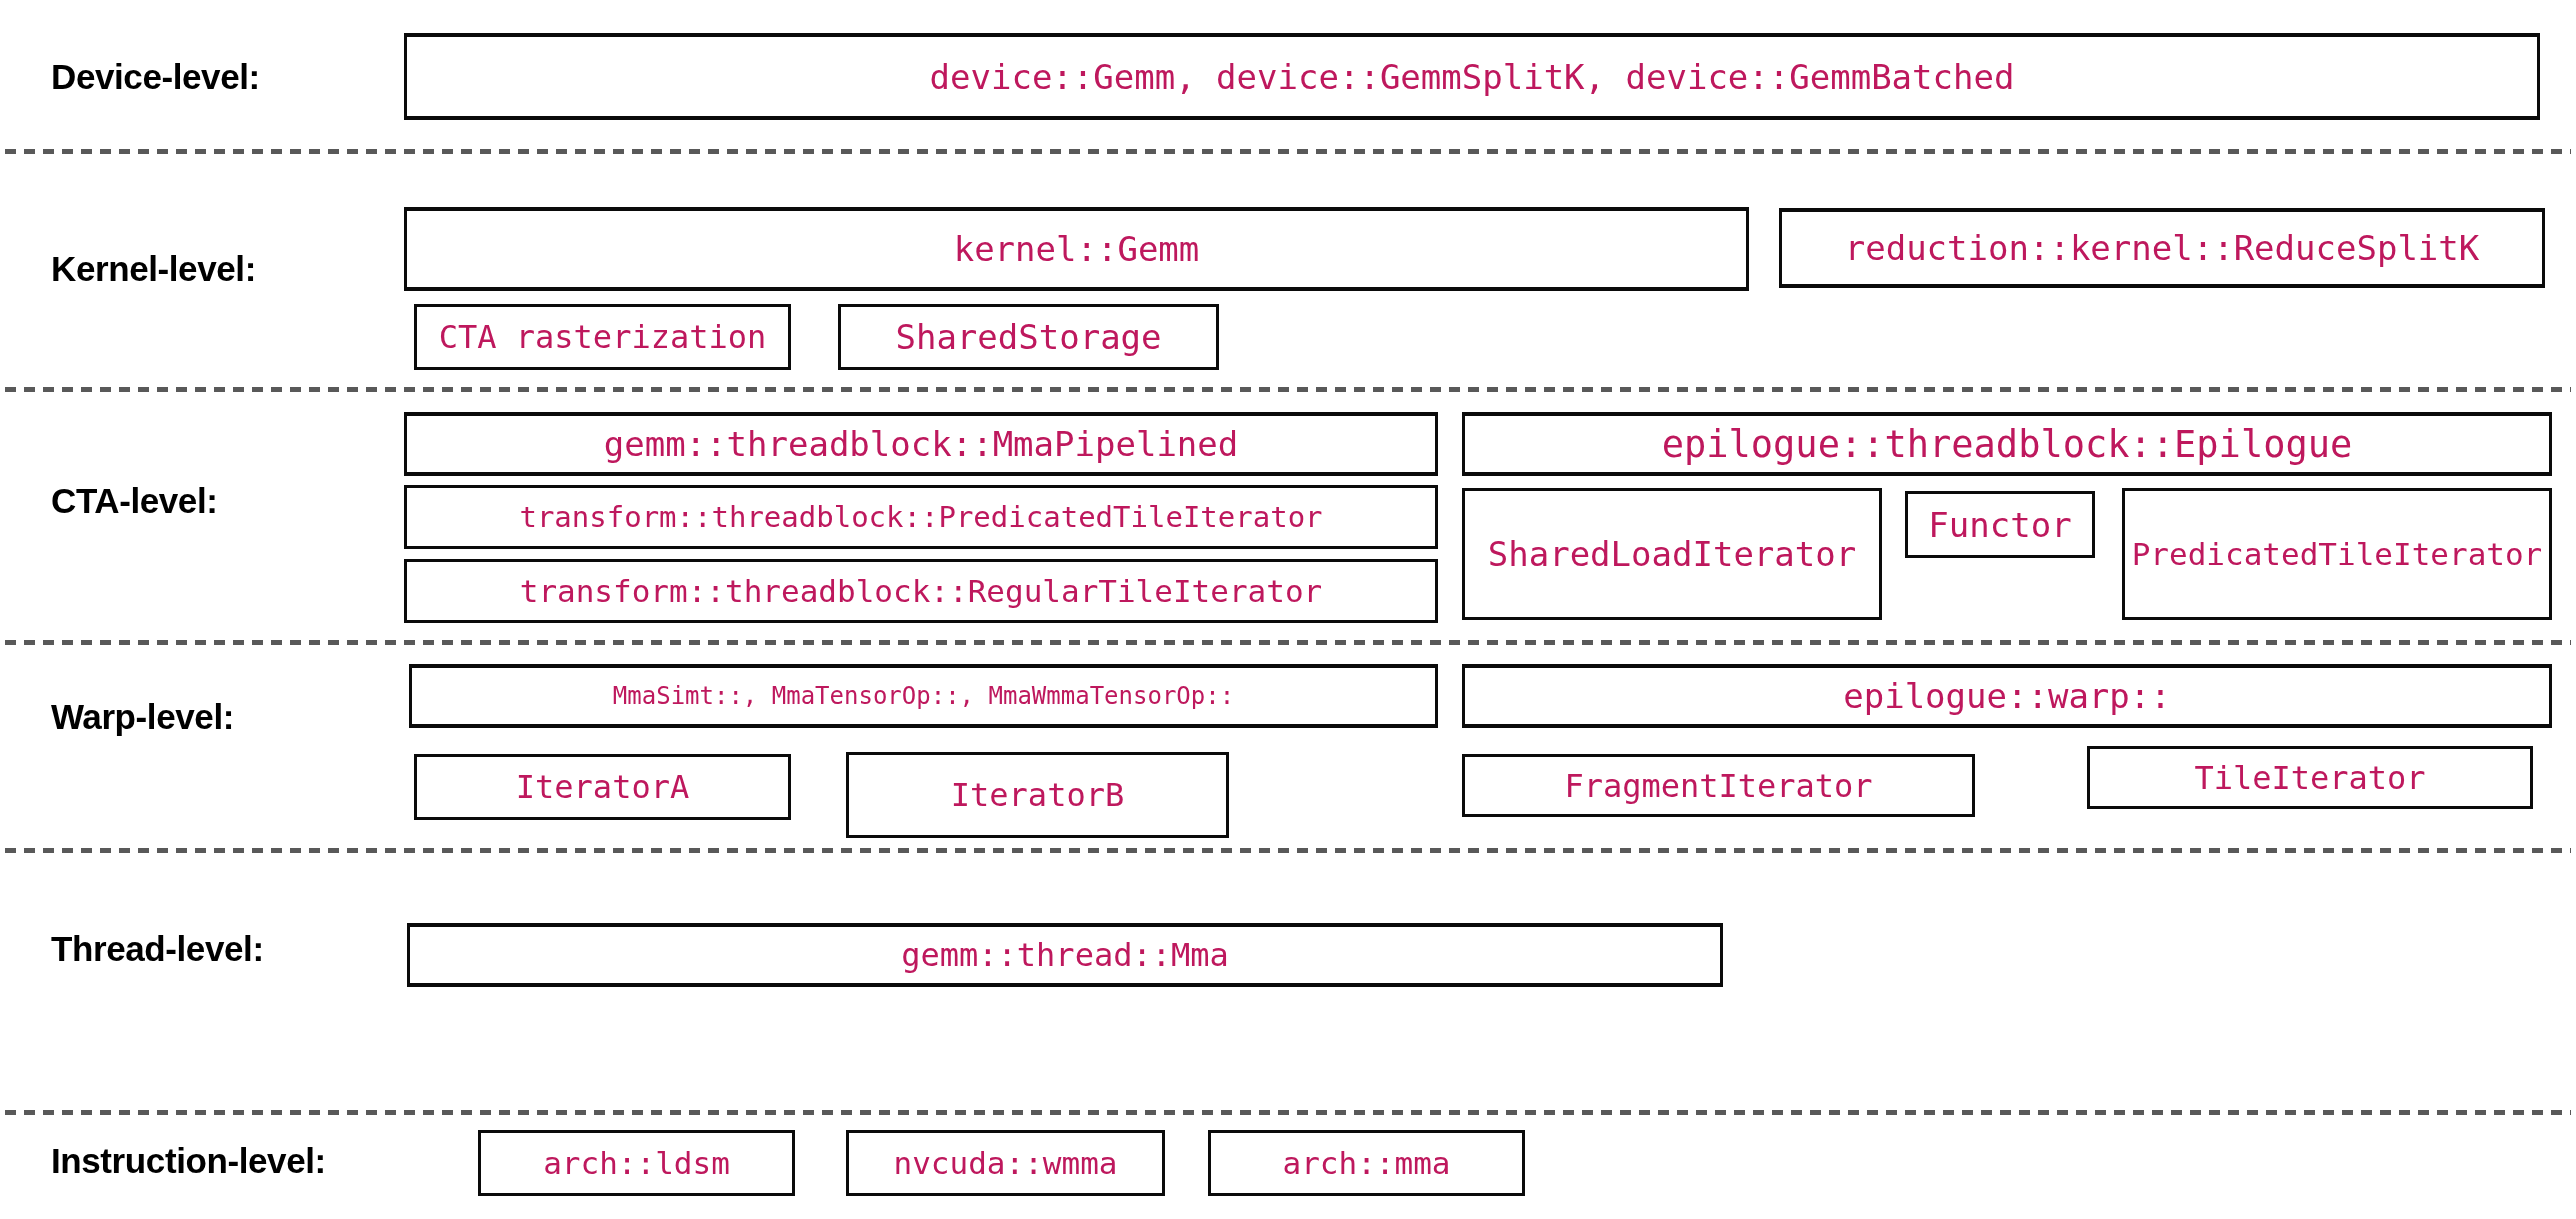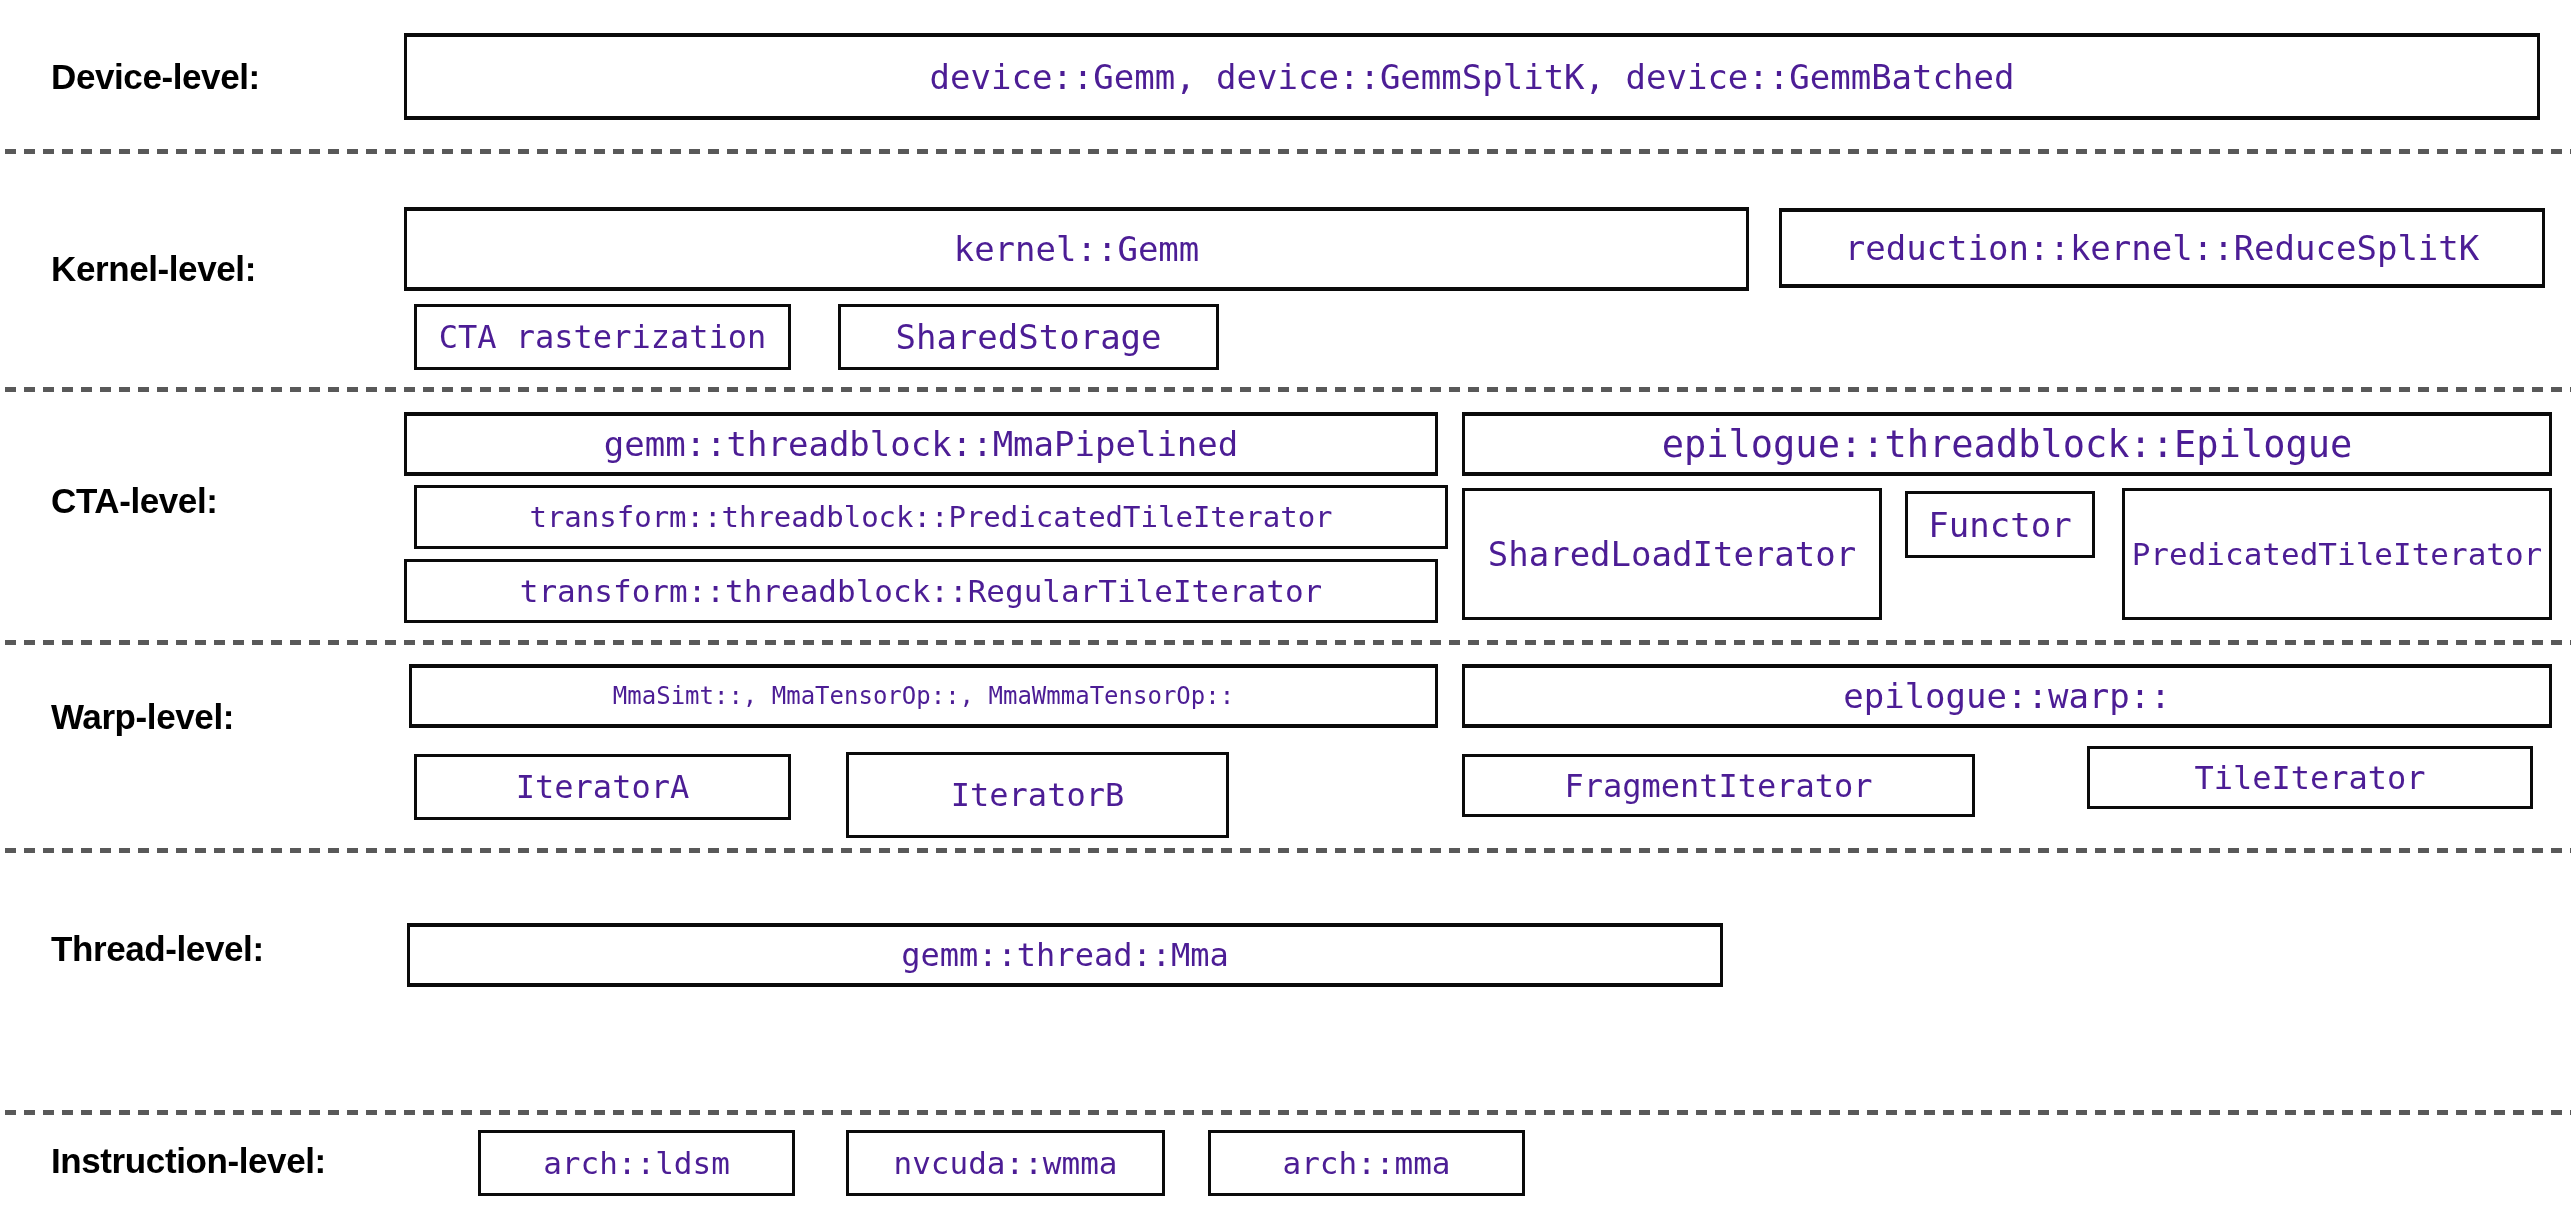--- a/index.html
+++ b/index.html
@@ -29,27 +29,27 @@
     white-space: nowrap;
   }
   .box {
     position: absolute;
     box-sizing: border-box;
     border: 3.8px solid #0a0a0a;
     background: #ffffff;
     display: flex;
     align-items: center;
     justify-content: center;
-    color: #4c1d95;
+    color: #be185d;
     white-space: nowrap;
     font-size: 32px;
   }
   .wide { border-top-width: 4.6px; border-bottom-width: 4.6px; }
   .fs36 { font-size: 24px; }
-  .fs38 { font-size: 29px; margin-left: 10px; }
+  .fs38 { font-size: 29px; }
   .fs40 { font-size: 31px; }
   .fs44 { font-size: 34px; }
   .fs48 { font-size: 37px; }
 </style>
 </head>
 <body>
 
 <div class="canvas">
 
   <div class="sep" style="top:149px"></div>

